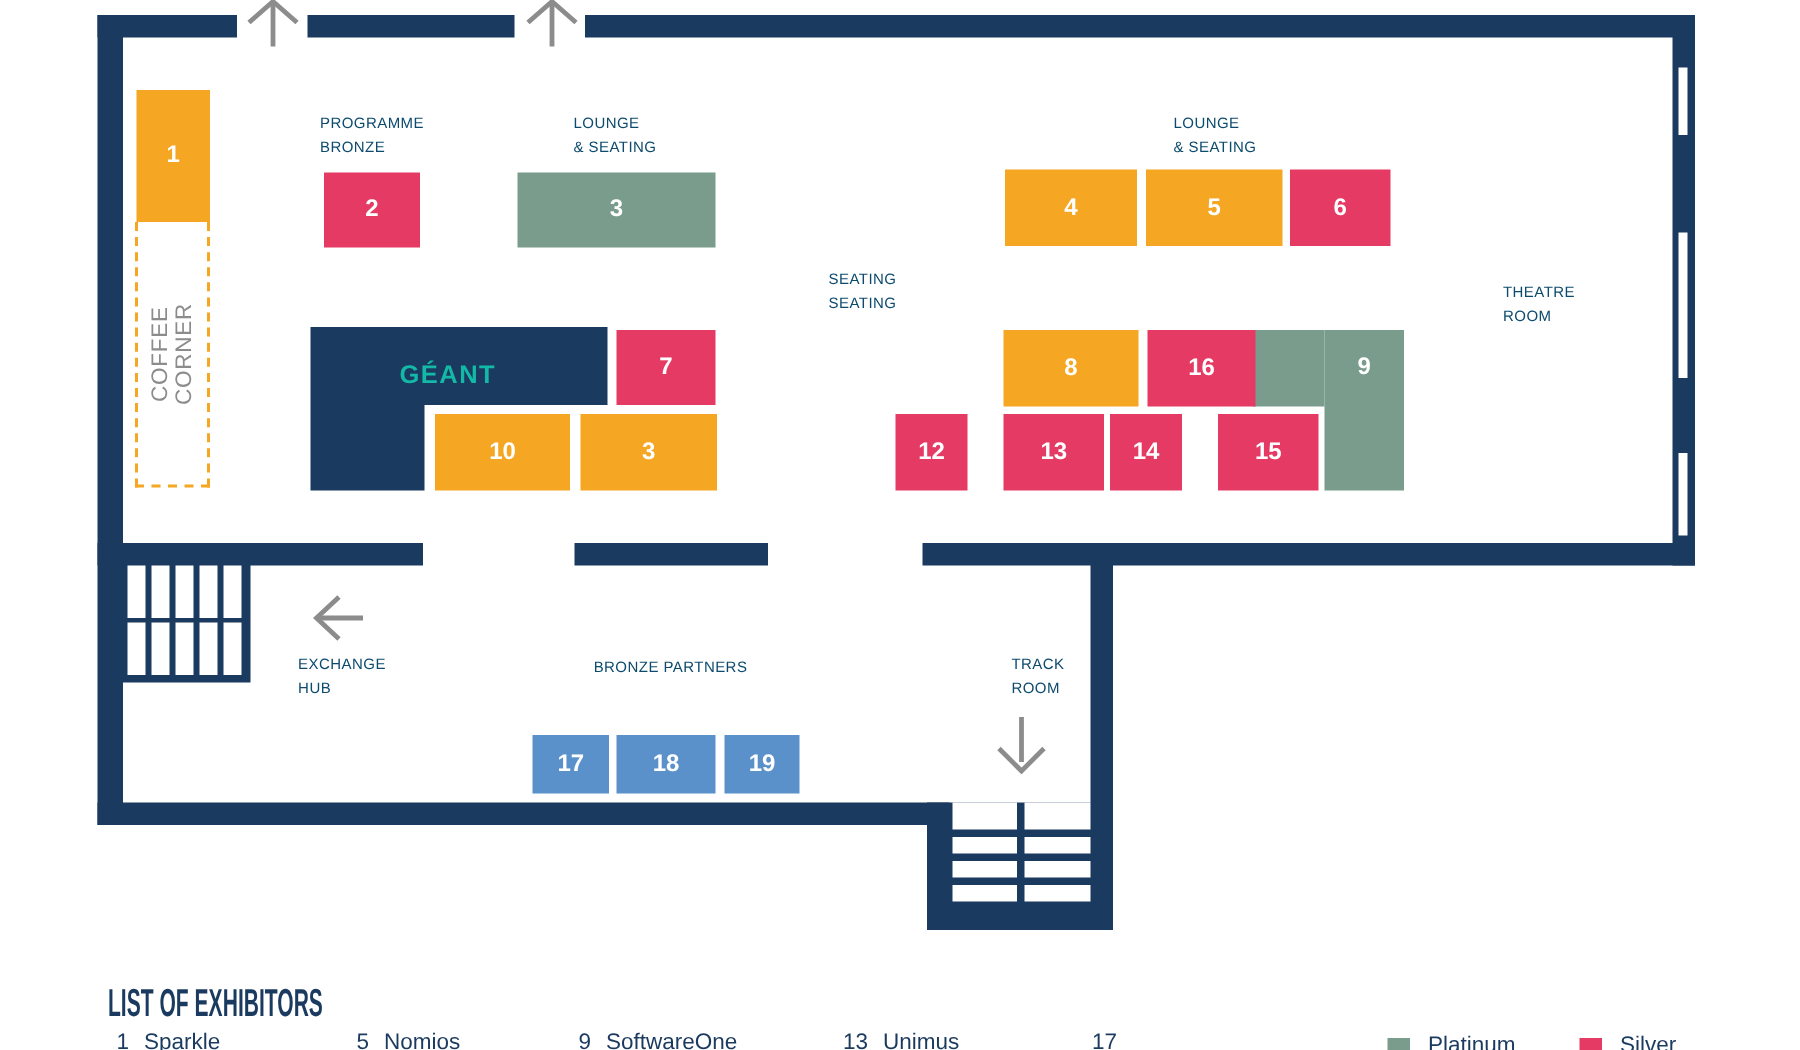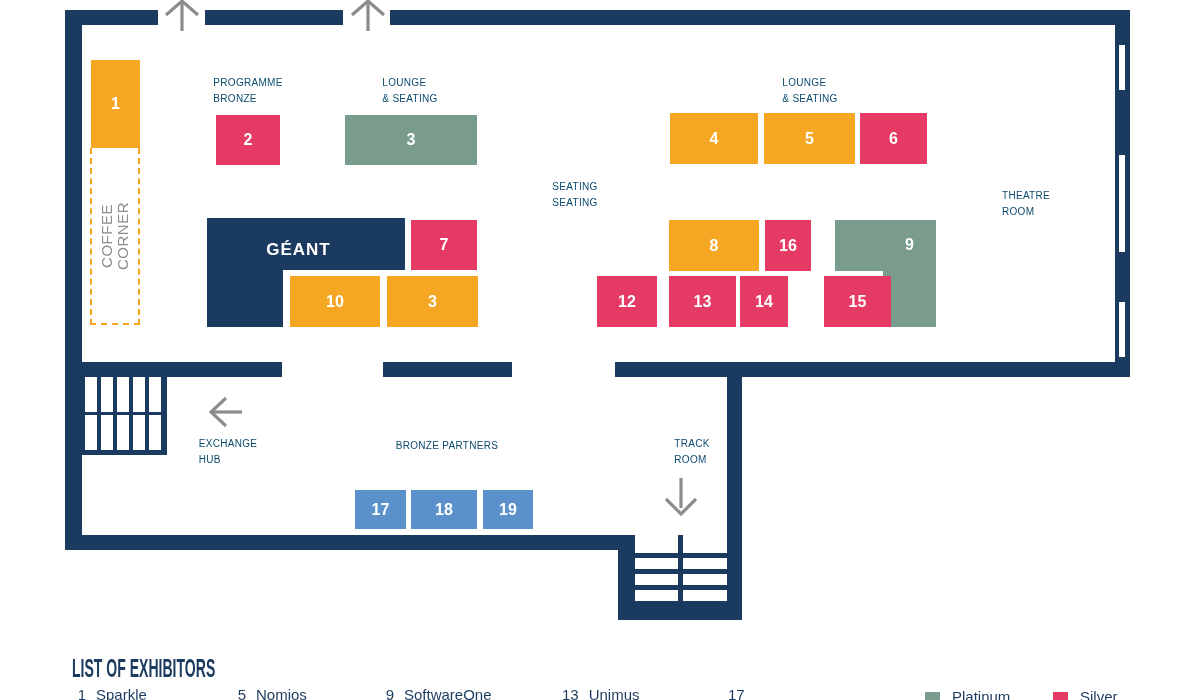--- a/index.html
+++ b/index.html
@@ -13,21 +13,21 @@
   .orange{background:#F5A623;}
   .pink{background:#E43A63;}
   .green{background:#7A9C8D;}
   .blue{background:#5A91CB;}
   .arealabel{position:absolute;color:#0c4a6e;font-size:10px;line-height:16px;
              text-align:left;letter-spacing:.3px;transform:translateX(-50%);white-space:nowrap;}
   .geant-block{position:absolute;left:207px;top:218px;width:198px;height:52px;background:#1B3A5F;}
   .geant-leg{position:absolute;left:207px;top:270px;width:76px;height:57px;background:#1B3A5F;}
   .geant-label{position:absolute;left:0;top:0;width:100%;height:100%;display:flex;
                align-items:center;justify-content:center;box-sizing:border-box;
-               padding:12px 30px 0 15px;color:#ffffff;font-weight:bold;font-size:17px;letter-spacing:1px;}
+               padding:12px 30px 0 15px;color:#14b8a6;font-weight:bold;font-size:17px;letter-spacing:1px;}
   .coffee{position:absolute;left:90px;top:148px;width:50px;height:177px;box-sizing:border-box;
           border-left:2.5px dashed #F5A623;border-right:2.5px dashed #F5A623;
           border-bottom:2.5px dashed #F5A623;}
   .coffee-label{position:absolute;left:50%;top:50%;transform:translate(-50%,-50%) rotate(-90deg);
                 color:#8C8C8C;font-size:15px;line-height:16px;letter-spacing:.5px;
                 text-align:center;white-space:nowrap;}
   .arrow{position:absolute;}
   .stair-block{position:absolute;background:#1B3A5F;}
   .tread{position:absolute;background:#fff;}
   .list-title{position:absolute;left:72px;top:655px;color:#1B3A5F;font-weight:bold;
@@ -150,33 +150,33 @@
       <div class="booth green" style="left: 835px; top: 220px; width: 48px; height: 51px;"></div>
       <div class="booth green num-top" style="left: 883px; top: 220px; width: 53px; height: 107px;">
         <span>9</span>
       </div>
       <div class="booth orange" style="left: 290px; top: 276px; width: 90px; height: 51px;">
         <span>10</span>
       </div>
       <div class="booth orange" style="left: 387px; top: 276px; width: 91px; height: 51px;">
         <span>3</span>
       </div>
-      <div class="booth pink" style="left: 597px; top: 276px; width: 60px; height: 51px;">
+      <div class="booth pink" style="left: 597px; top: 276px; width: 48px; height: 51px;">
         <span>12</span>
       </div>
       <div class="booth pink" style="left: 669px; top: 276px; width: 67px; height: 51px;">
         <span>13</span>
       </div>
       <div class="booth pink" style="left: 740px; top: 276px; width: 48px; height: 51px;">
         <span>14</span>
       </div>
-      <div class="booth pink" style="left: 812px; top: 276px; width: 67px; height: 51px; margin-left: 12px;">
+      <div class="booth pink" style="left: 812px; top: 276px; width: 67px; height: 51px;">
         <span>15</span>
       </div>
-      <div class="booth pink" style="left: 765px; top: 220px; width: 46px; height: 51px;">
+      <div class="booth pink" style="left: 765px; top: 220px; width: 72px; height: 51px;">
         <span>16</span>
       </div>
       <div class="booth blue" style="left: 355px; top: 490px; width: 51px; height: 39px;">
         <span>17</span>
       </div>
       <div class="booth blue" style="left: 411px; top: 490px; width: 66px; height: 39px;">
         <span>18</span>
       </div>
       <div class="booth blue" style="left: 483px; top: 490px; width: 50px; height: 39px;">
         <span>19</span>

